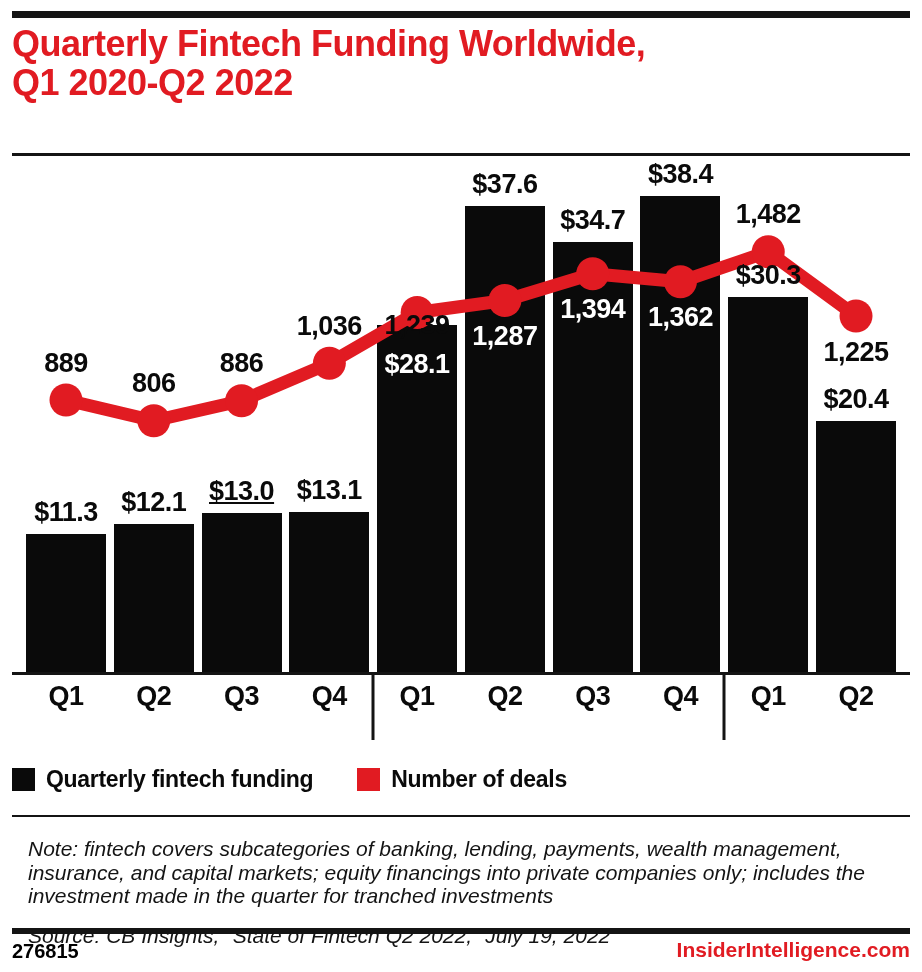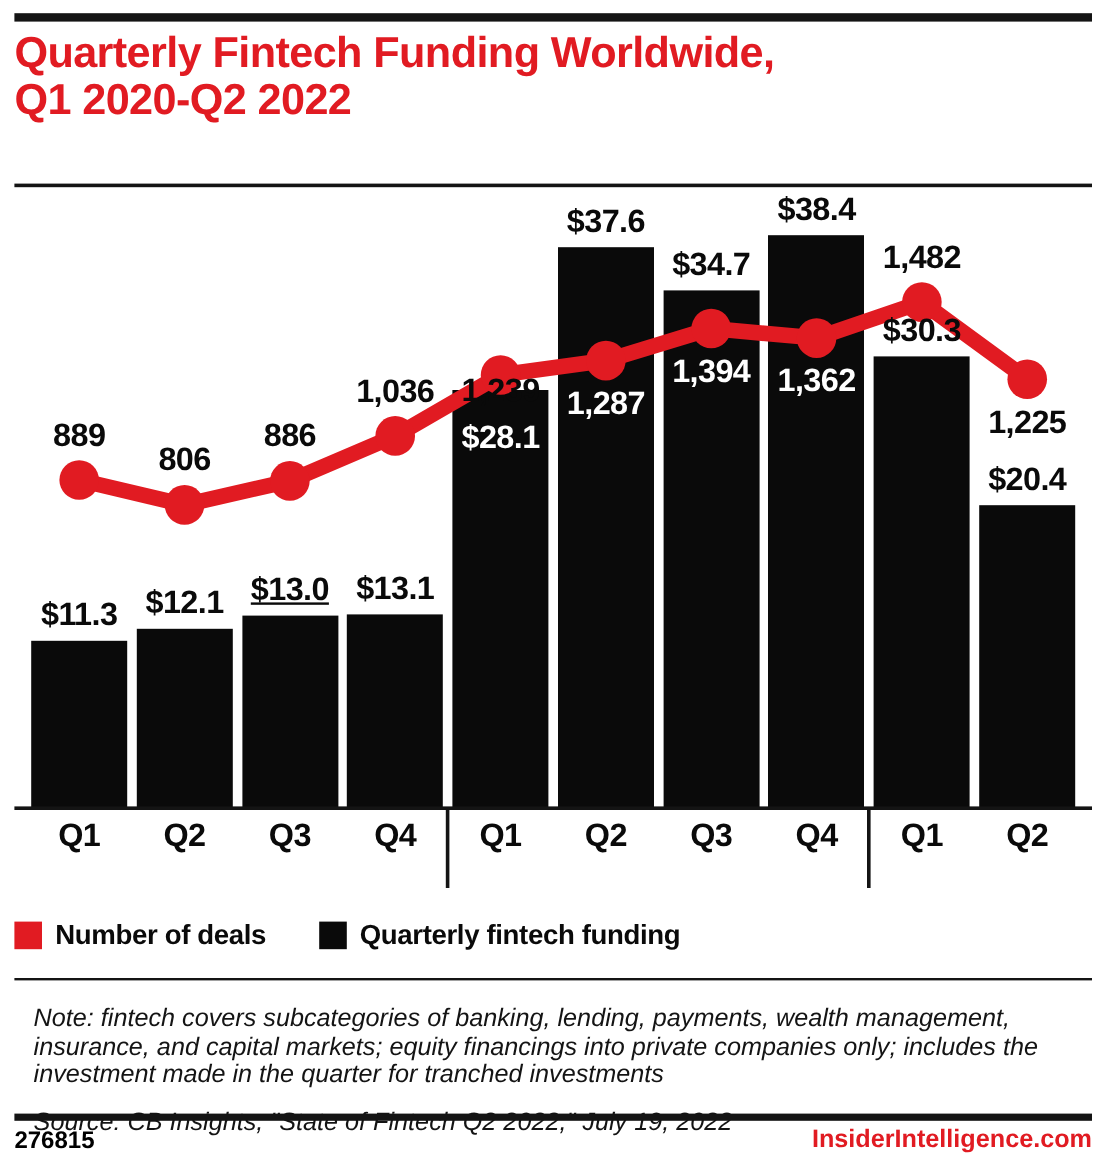--- a/index.html
+++ b/index.html
@@ -128,26 +128,26 @@
         <span class="xlab" style="left: 680.46px;">Q4</span>
         <span class="xlab" style="left: 768.24px;">Q1</span>
         <span class="xlab" style="left: 856.02px;">Q2</span>
       </div>
   <div class="year-sep" style="left: 373.23px;"></div>
       <div class="year-sep" style="left: 724.35px;"></div>
     </div>
 
   <div class="legend">
     <div class="legend-item">
+      <span class="swatch swatch-black"></span>
+      <span class="legend-label">Quarterly fintech funding</span>
+    </div>
+    <div class="legend-item">
       <span class="swatch swatch-red"></span>
       <span class="legend-label">Number of deals</span>
-    </div>
-    <div class="legend-item">
-      <span class="swatch swatch-black"></span>
-      <span class="legend-label">Quarterly fintech funding</span>
     </div>
   </div>
 
   <div class="rule note-rule"></div>
 
   <div class="notes">
     <p>Note: fintech covers subcategories of banking, lending, payments, wealth management, insurance, and capital markets; equity financings into private companies only; includes the investment made in the quarter for tranched investments</p>
     <p>Source: CB Insights, "State of Fintech Q2 2022," July 19, 2022</p>
   </div>
 

